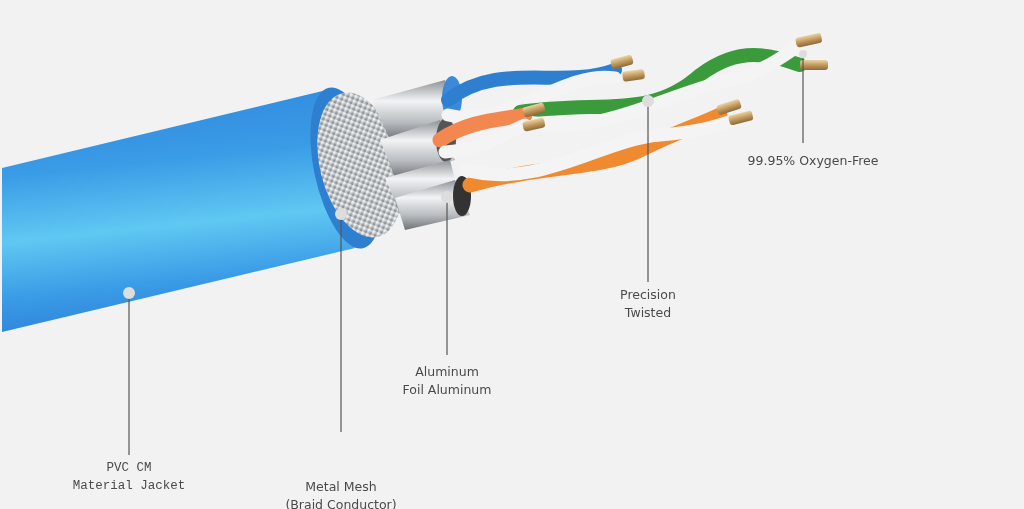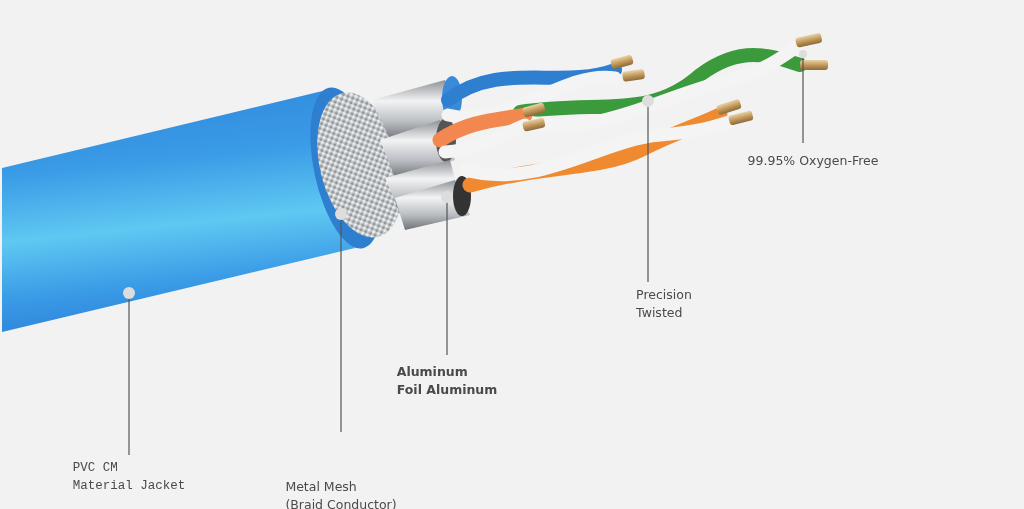--- a/index.html
+++ b/index.html
@@ -6,21 +6,21 @@
   body {
     width: 1024px; height: 509px; overflow: hidden;
     background: #f2f2f2;
     font-family: "DejaVu Sans", "Liberation Sans", sans-serif;
     position: relative;
   }
   #stage { position: absolute; left: 0; top: 0; width: 1024px; height: 509px; }
   svg#diagram { position: absolute; left: 0; top: 0; }
   .label {
     position: absolute;
-    text-align: left;
+    text-align: center;
     color: #4a4a4a;
     font-size: 12.5px;
     line-height: 18px;
     white-space: nowrap;
     transform: translateX(-50%);
   }
   .label span { display: block; }
 </style>
 </head>
 <body>
@@ -109,24 +109,24 @@
   </svg>
 
   <div class="label" style="left:129px; top:459px;font-family:Liberation Mono, monospace;">
     <span>PVC CM</span>
     <span>Material Jacket</span>
   </div>
   <div class="label" style="left:341px; top:437px;margin-top:41px;">
     <span>Metal Mesh</span>
     <span>(Braid Conductor)</span>
   </div>
-  <div class="label" style="left:447px; top:363px;font-weight:bold;">
+  <div class="label" style="left:447px; top:363px;">
     <span>Aluminum</span>
     <span>Foil Aluminum</span>
   </div>
-  <div class="label" style="left:648px; top:286px;margin-left:16px;">
+  <div class="label" style="left:648px; top:286px;">
     <span>Precision</span>
     <span>Twisted</span>
   </div>
   <div class="label" style="left:813px; top:152px;">
     <span>99.95% Oxygen-Free</span>
   </div>
 </div>
 
 </body></html>

